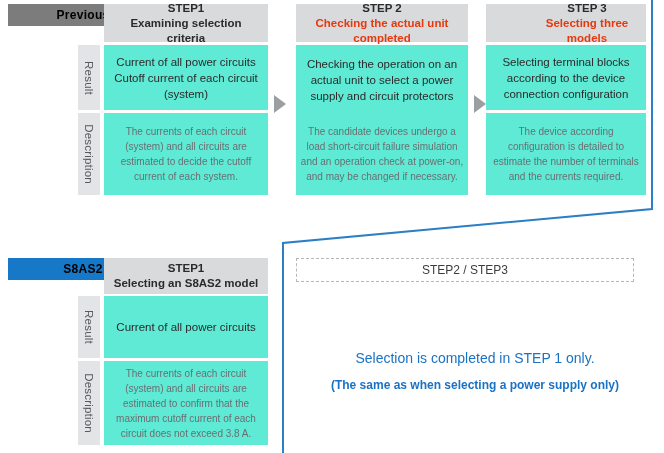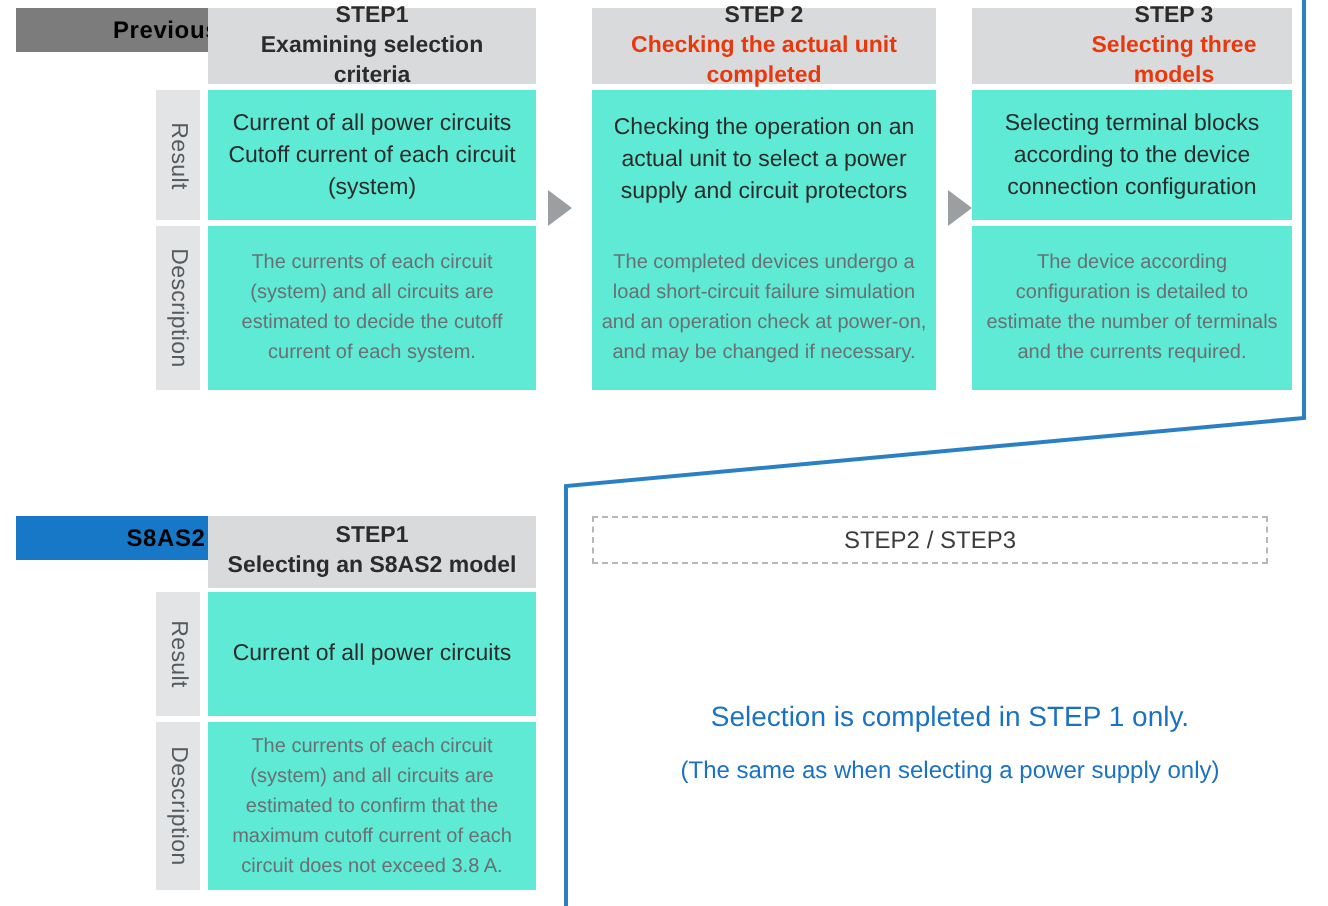--- a/index.html
+++ b/index.html
@@ -82,21 +82,21 @@
   .bluemain{
     position:absolute;
     text-align:center;
     font-size:14px;
     color:#1a72c4;
     white-space:nowrap;
   }
   .bluesub{
     position:absolute;
     text-align:center;
-    font-size:12px;font-weight:normal;
+    font-size:12px;font-weight:bold;
     color:#1a72c4;
     white-space:nowrap;
   }
 
   
   #connector{position:absolute;left:0;top:0;width:664px;height:453px;pointer-events:none;}
 </style>
 </head>
 <body>
 
@@ -122,21 +122,21 @@
   <div class="cell result" style="left:104px;top:45px;width:164px;height:65px;">Current of all power circuits<br>Cutoff current of each circuit<br>(system)</div>
   <div class="cell desc" style="left:104px;top:113px;width:164px;height:82px;">The currents of each circuit (system) and all circuits are estimated to decide the cutoff current of each system.</div>
 
   <div class="arrow" style="left:274px;top:95px;"></div>
 
   <div class="hdr" style="left:296px;top:4px;width:172px;height:38px;">
     <span class="l1">STEP 2</span>
     <span class="l2 warn">Checking the actual unit completed</span>
   </div>
   <div class="cell result" style="left:296px;top:45px;width:172px;height:69px;">Checking the operation on an actual unit to select a power supply and circuit protectors</div>
-  <div class="cell desc" style="left:296px;top:113px;width:172px;height:82px;">The completed devices undergo a load short-circuit failure simulation and an operation check at power-on, and may be changed if necessary.</div>
+  <div class="cell desc" style="left:296px;top:113px;width:172px;height:82px;">The candidate devices undergo a load short-circuit failure simulation and an operation check at power-on, and may be changed if necessary.</div>
 
   <div class="arrow" style="left:474px;top:95px;"></div>
 
   <div class="hdr" style="left:486px;top:4px;width:160px;height:38px;padding-left:48px;">
     <span class="l1">STEP 3</span>
     <span class="l2 warn">Selecting three models</span>
   </div>
   <div class="cell result" style="left:486px;top:45px;width:160px;height:65px;">Selecting terminal blocks according to the device connection configuration</div>
   <div class="cell desc" style="left:486px;top:113px;width:160px;height:82px;">The device according configuration is detailed to estimate the number of terminals and the currents required.</div>
 

